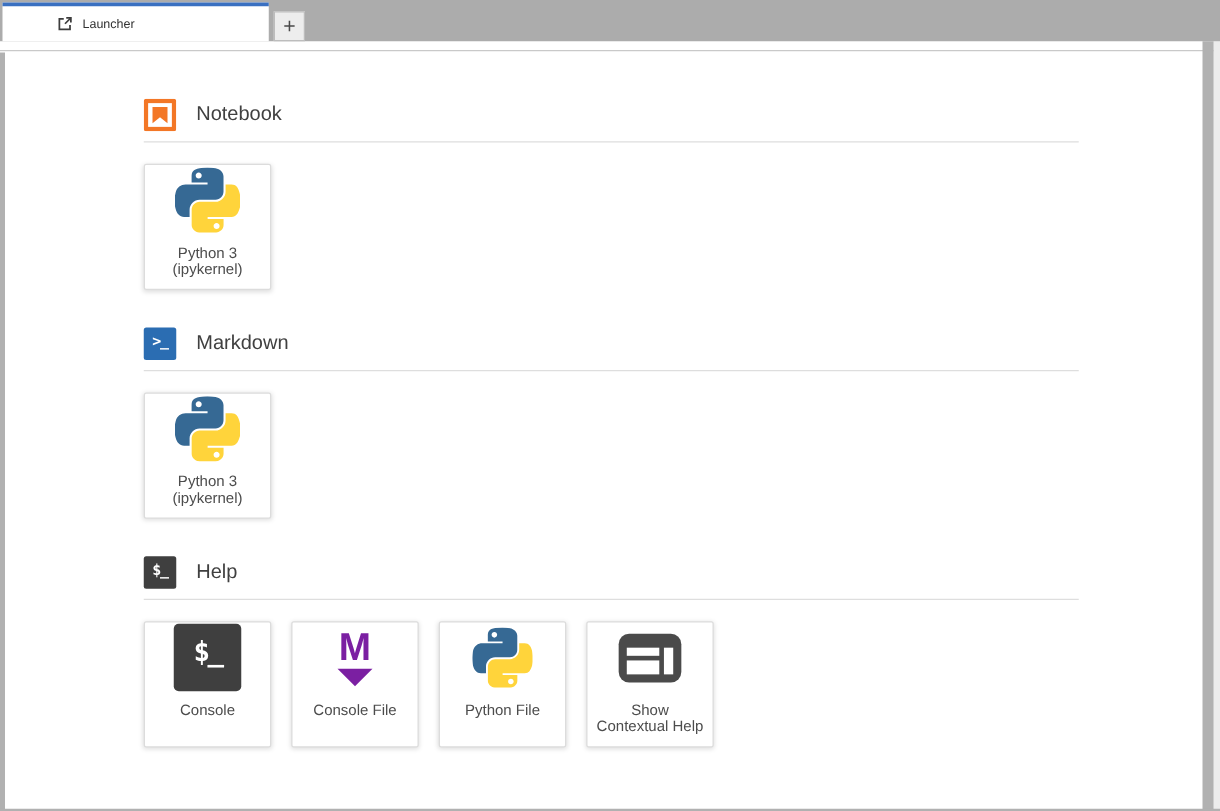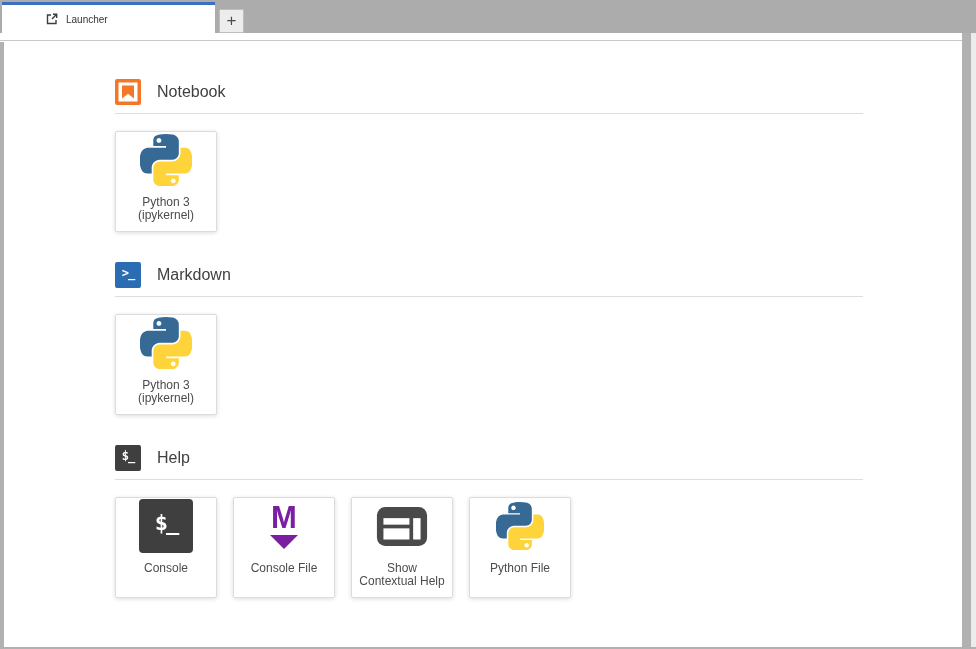--- a/index.html
+++ b/index.html
@@ -177,37 +177,37 @@
             <svg width="52" height="50" viewBox="0 0 52 50">
               <text x="26" y="27" text-anchor="middle" font-family="Liberation Sans, sans-serif" font-weight="bold" font-size="31" fill="#7B1FA2">M</text>
               <polygon points="12,34 40,34 26,48" fill="#7B1FA2"></polygon>
             </svg>
           </div>
           <div class="card-label">Console File</div>
         </div>
 
         <div class="card">
           <div class="card-icon">
+            <svg width="48" height="48" viewBox="0 0 110 110">
+                <use href="#python-logo"></use>
+              </svg>
+          </div>
+          <div class="card-label">Python File</div>
+        </div>
+
+        <div class="card">
+          <div class="card-icon">
             <svg width="52" height="41" viewBox="0 0 56 44">
               <rect x="1" y="1" width="54" height="42" rx="9" fill="#4A4A4A"></rect>
               <rect x="8" y="13" width="28" height="7" fill="#fff"></rect>
               <rect x="8" y="24" width="28" height="12" fill="#fff"></rect>
               <rect x="40" y="13" width="8" height="23" fill="#fff"></rect>
             </svg>
           </div>
           <div class="card-label">Show
 Contextual Help</div>
         </div>
 
-        <div class="card">
-          <div class="card-icon">
-            <svg width="48" height="48" viewBox="0 0 110 110">
-                <use href="#python-logo"></use>
-              </svg>
-          </div>
-          <div class="card-label">Python File</div>
-        </div>
-
       </div>
     </div>
 
   </div>
 </div>
 
 </body></html>

